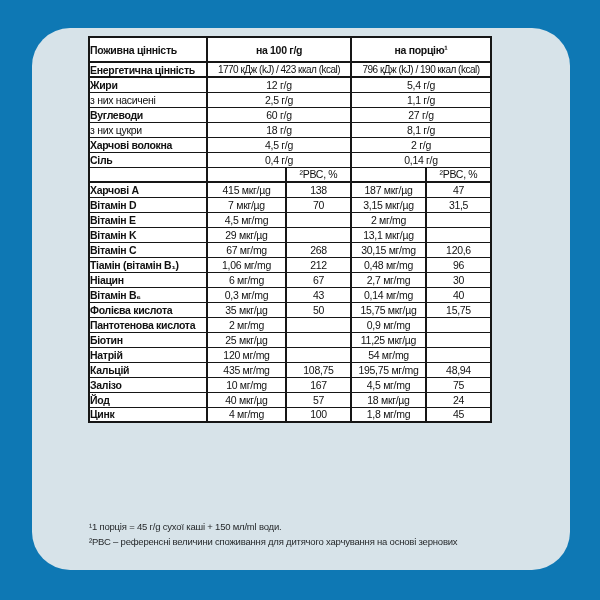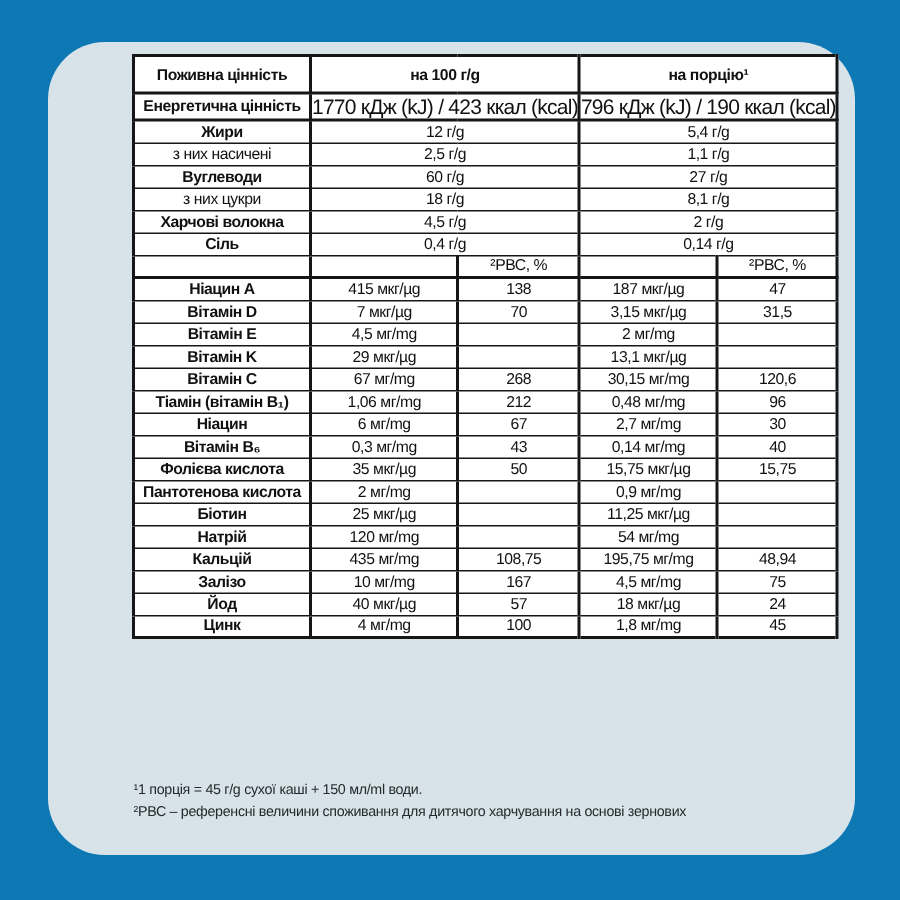--- a/index.html
+++ b/index.html
@@ -37,24 +37,24 @@
     font-size: 10.5px;
     letter-spacing: -0.3px;
     white-space: nowrap;
     overflow: hidden;
     padding: 0;
     vertical-align: middle;
   }
   tr.rowstd { height: 15px; }
   tr.rowhead { height: 25px; }
   tr.thick td { border-bottom-width: 2px; }
-  td.name { text-align: center; padding-left: 6px; padding-right: 2px; }
+  td.name { text-align: left; padding-left: 6px; padding-right: 2px; }
   td.c { text-align: center; }
   .b { font-weight: bold; }
-  tr.small td.c { font-size: 14px; letter-spacing: -0.5px; }
+  tr.small td.c { font-size: 10px; letter-spacing: -0.5px; }
   td.rvclabel { font-size: 10px; letter-spacing: -0.4px; }
   .footnotes {
     position: absolute;
     left: 57px;
     top: 492px;
     color: #26292b;
     font-size: 9.5px;
     letter-spacing: -0.2px;
     line-height: 14.5px;
     white-space: nowrap;
@@ -121,21 +121,21 @@
       <tr class="rowstd thick">
         <td class="name"></td>
         <td class="c"></td>
         <td class="c rvclabel">²РВС, %</td>
         <td class="c"></td>
         <td class="c rvclabel">²РВС, %</td>
       </tr>
     </tbody>
     <tbody id="micro-body">
         <tr class="rowstd">
-          <td class="name b">Ніацин A</td>
+          <td class="name b">Харчові A</td>
           <td class="c">415 мкг/µg</td>
           <td class="c">138</td>
           <td class="c">187 мкг/µg</td>
           <td class="c">47</td>
         </tr>
         <tr class="rowstd">
           <td class="name b">Вітамін D</td>
           <td class="c">7 мкг/µg</td>
           <td class="c">70</td>
           <td class="c">3,15 мкг/µg</td>

